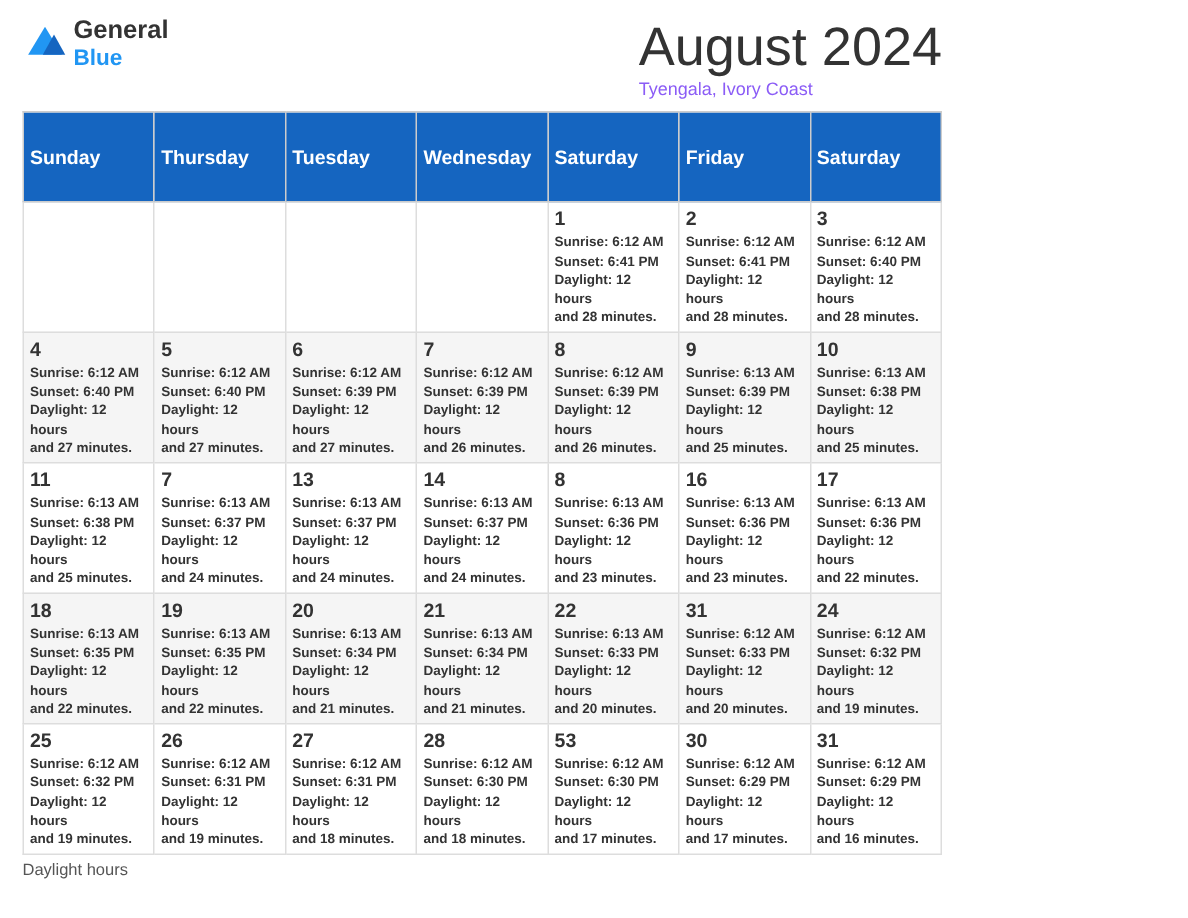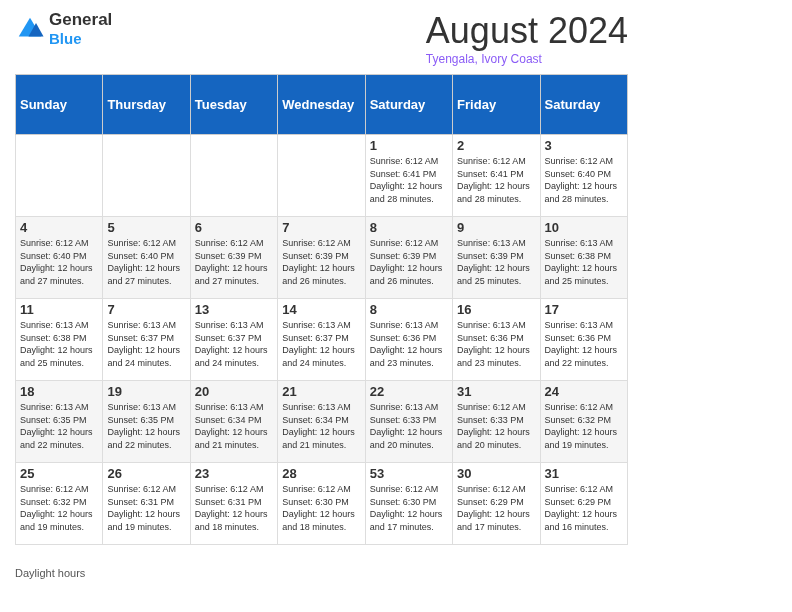--- a/index.html
+++ b/index.html
@@ -11,21 +11,21 @@
     .title-block { text-align: left; }
     .month-title { font-size: 36px; color: #333; font-weight: normal; }
     .location { font-size: 12px; color: #8b5cf6; }
     table { width: 100%; border-collapse: collapse; table-layout: fixed; }
     thead tr { background-color: #1565C0; color: white; }
     thead th { padding: 22px 4px; font-size: 13px; font-weight: bold; text-align: left; border: 1px solid #ccc; }
     tbody tr { background: #fff; }
     tbody tr:nth-child(even) { background: #f5f5f5; }
     td { vertical-align: top; padding: 3px 4px; border: 1px solid #ddd; font-size: 9.5px; color: #333; min-height: 70px; height: 82px; }
     .day-num { font-size: 13px; font-weight: bold; color: #333; display: block; margin-bottom: 2px; }
-    .day-info { font-size: 9px; line-height: 1.4; color: #333; }
+    .day-info { font-size: 9px; line-height: 1.4; color: #333; font-weight: bold; }
     .empty { background: #fff; }
   </style>
 </head>
 <body>
 
 <div class="page">
   <div class="header">
     <div class="logo">
       <svg class="logo-icon" viewBox="0 0 40 40">
         <polygon points="20,5 35,30 5,30" fill="#2196F3"></polygon>
@@ -244,21 +244,21 @@
 and 19 minutes.</div>
           </td>
           <td>
             <span class="day-num">26</span>
             <div class="day-info" style="white-space: pre-line;">Sunrise: 6:12 AM
 Sunset: 6:31 PM
 Daylight: 12 hours
 and 19 minutes.</div>
           </td>
           <td>
-            <span class="day-num">23</span>
+            <span class="day-num">27</span>
             <div class="day-info" style="white-space: pre-line;">Sunrise: 6:12 AM
 Sunset: 6:31 PM
 Daylight: 12 hours
 and 18 minutes.</div>
           </td>
           <td>
             <span class="day-num">28</span>
             <div class="day-info" style="white-space: pre-line;">Sunrise: 6:12 AM
 Sunset: 6:30 PM
 Daylight: 12 hours
@@ -282,16 +282,16 @@
             <span class="day-num">31</span>
             <div class="day-info" style="white-space: pre-line;">Sunrise: 6:12 AM
 Sunset: 6:29 PM
 Daylight: 12 hours
 and 16 minutes.</div>
           </td>
         </tr>
       </tbody>
   </table>
 
-  <div style="margin-top:22px;font-size:11px;color:#555;">
+  <div style="margin-top:4px;font-size:11px;color:#555;">
     <span>Daylight hours</span>
   </div>
 </div>
 
 </body></html>

